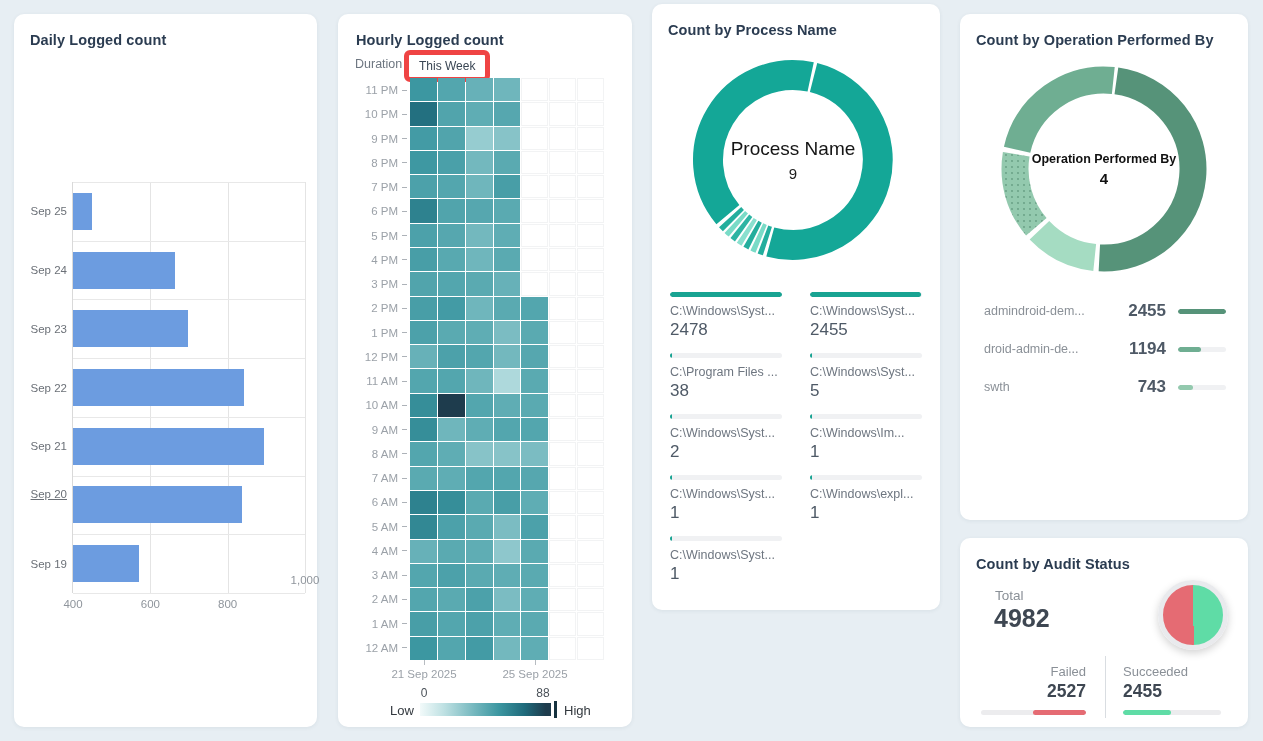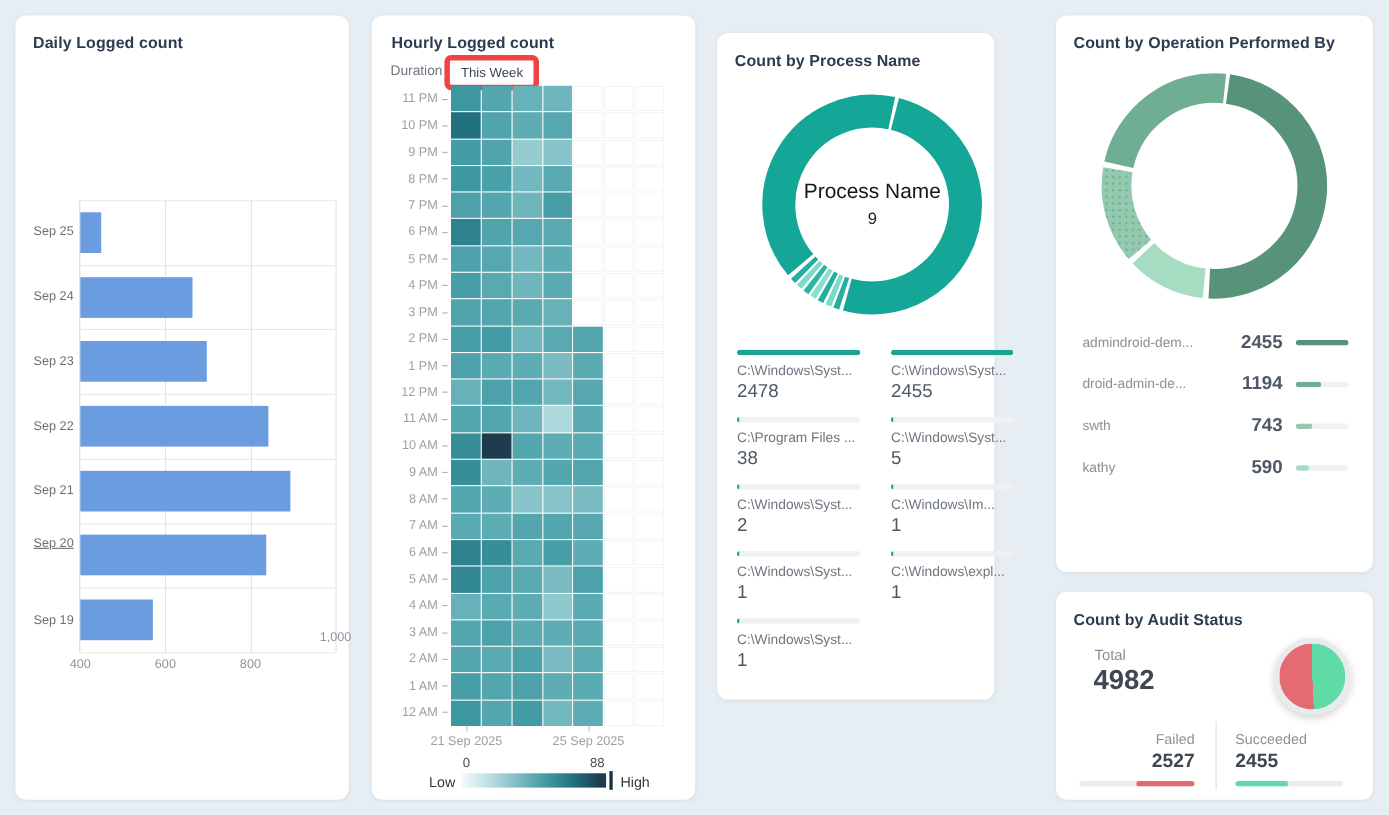--- a/index.html
+++ b/index.html
@@ -2,21 +2,21 @@
 <html><head>
 <meta charset="utf-8">
 <style>
   * { box-sizing: border-box; margin: 0; padding: 0; }
   html,body { width:1263px; height:741px; }
   body { background:#e7eef3; font-family:"Liberation Sans", sans-serif; position:relative; overflow:hidden; }
   .card { position:absolute; background:#fff; border-radius:10px; box-shadow:0 1px 4px rgba(30,50,70,.07); }
   .card h3 { position:absolute; left:16px; top:18px; font-size:14.5px; font-weight:700; color:#2b3c51; letter-spacing:.1px; }
   #card-daily { left:14px; top:14px; width:303px; height:713px; }
   #card-hourly { left:338px; top:14px; width:294px; height:713px; }
-  #card-process { left:652px; top:30px; width:252px; height:606px; }
+  #card-process { left:652px; top:4px; width:288px; height:606px; }
   #card-operation { left:960px; top:14px; width:288px; height:506px; }
   #card-audit { left:960px; top:538px; width:288px; height:189px; }
 
   
   .bc { position:absolute; left:14px; top:168px; width:277px; }
   .bc-plot { position:relative; margin-left:44px; height:411px; border-left:1px solid #d9d9d9; }
   .bc-vline { position:absolute; top:0; bottom:0; width:1px; background:#e4e4e4; }
   .bc-hline { position:absolute; left:0; right:0; height:1px; background:#e8e8e8; }
   .bc-bar { position:absolute; left:0; height:37px; background:#6c9ce0; }
   .bc-ylab { position:absolute; right:100%; margin-right:6px; width:40px; text-align:right;
@@ -495,47 +495,44 @@
         <pattern id="operation-donut-dots" width="6" height="6" patternUnits="userSpaceOnUse">
           <rect width="6" height="6" fill="#93c9ae"></rect>
           <circle cx="2" cy="2" r="0.9" fill="#649d81"></circle>
         </pattern>
       </defs>
       <path d="M 118.39 17.87 A 89 89 0 0 1 101.34 194.88" fill="none" stroke="#569379" stroke-width="27"></path>
       <path d="M 96.70 194.51 A 89 89 0 0 1 41.44 167.26" fill="none" stroke="#a5dcc2" stroke-width="27"></path>
       <path d="M 38.32 163.80 A 89 89 0 0 1 18.22 91.31" fill="none" stroke="url(#operation-donut-dots)" stroke-width="27"></path>
       <path d="M 19.11 86.74 A 89 89 0 0 1 115.30 17.49" fill="none" stroke="#6fae92" stroke-width="27"></path>
     </svg>
+  <div class="donut-center" id="operation-center" style="left:144px; top:155px; width:190px">
+    <div class="l1">Operation Performed By</div>
+    <div class="l2">4</div>
+  </div>
   <div class="olegend" id="operation-legend">
       <div class="olegend-row">
         <span class="lab">admindroid-dem...</span>
         <span class="val">2455</span>
         <span class="track">
           <span class="fill" style="display: block; width: 100%; background: rgb(86, 147, 121);"></span>
         </span>
       </div>
       <div class="olegend-row">
         <span class="lab">droid-admin-de...</span>
         <span class="val">1194</span>
         <span class="track">
           <span class="fill" style="display: block; width: 48.6354%; background: rgb(111, 174, 146);"></span>
         </span>
       </div>
       <div class="olegend-row">
         <span class="lab">swth</span>
         <span class="val">743</span>
         <span class="track">
           <span class="fill" style="display: block; width: 30.2648%; background: rgb(147, 201, 174);"></span>
-        </span>
-      </div>
-      <div class="olegend-row">
-        <span class="lab">kathy</span>
-        <span class="val">590</span>
-        <span class="track">
-          <span class="fill" style="display: block; width: 24.0326%; background: rgb(165, 220, 194);"></span>
         </span>
       </div>
     </div>
 </section>
 
 <section class="card" id="card-audit">
   <h3>Count by Audit Status</h3>
   <div class="total-label">Total</div>
   <div class="total-value">4982</div>
   <div class="audit-pie" id="audit-pie" style="background: conic-gradient(rgb(95, 220, 166) 0deg, rgb(95, 220, 166) 177.4deg, rgb(229, 107, 115) 177.4deg, rgb(229, 107, 115) 360deg);"></div>

